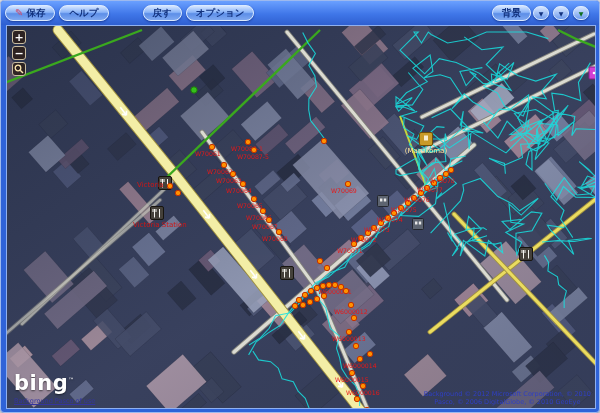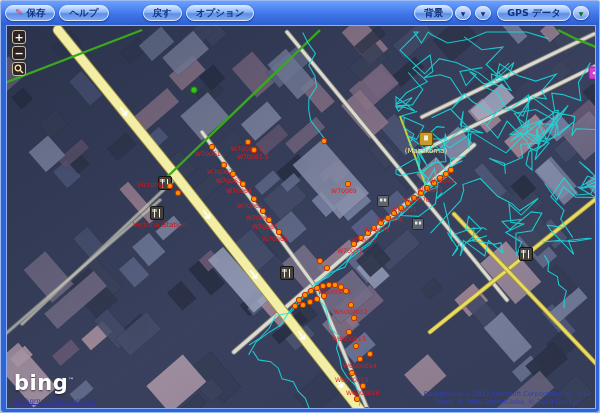--- a/index.html
+++ b/index.html
@@ -31,21 +31,20 @@
       <span>保存</span>
     </div>
     <div class="tb-btn">ヘルプ</div>
     <div class="gap"></div>
     <div class="tb-btn">戻す</div>
     <div class="tb-btn">オプション</div>
     <div class="spacer"></div>
     <div class="tb-btn">背景</div>
     <div class="tb-dd">▼</div>
     <div class="tb-dd">▼</div>
-    <div class="tb-btn">GPS データ</div>
     <div class="tb-dd green">▼</div>
   </div>
 
   <div class="map">
     <svg id="map-svg" width="590" height="384" viewBox="5 24 590 384">
         <defs>
           <linearGradient id="shade" x1="0" y1="0" x2="1" y2="1">
             <stop offset="0" stop-color="#1a2236" stop-opacity="0.5"></stop>
             <stop offset="0.55" stop-color="#1a2236" stop-opacity="0.1"></stop>
             <stop offset="1" stop-color="#28304a" stop-opacity="0.35"></stop>
@@ -397,19 +396,19 @@
       <button class="zbtn">−</button>
       <button class="zbtn">
         <svg width="10" height="10" viewBox="0 0 10 10">
           <circle cx="4" cy="4" r="2.8" fill="none" stroke="#ffe9b0" stroke-width="1.3"></circle>
           <line x1="6.2" y1="6.2" x2="9" y2="9" stroke="#ffe9b0" stroke-width="1.4"></line>
         </svg>
       </button>
     </div>
 
     <div class="bing"><span>bing</span><sup>™</sup></div>
-    <div class="terms">Background Terms of use</div>
+    <div class="terms">Background Pasco of use</div>
     <div class="copy">
       <div>Background © 2012 Microsoft Corporation, © 2010</div>
       <div>Pasco, © 2006 DigitalGlobe, © 2010 GeoEye</div>
     </div>
   </div>
 </div>
 
 </body></html>

